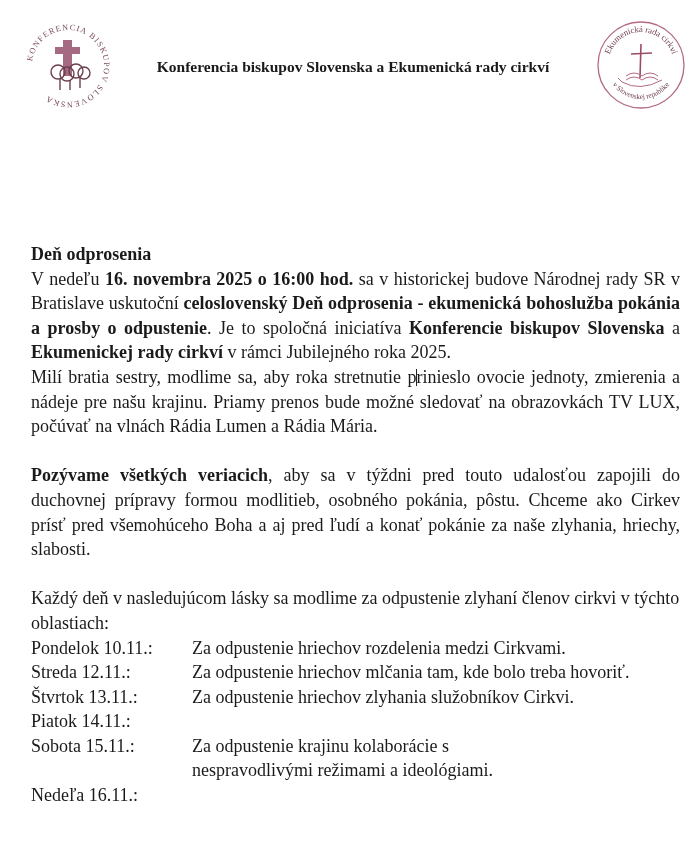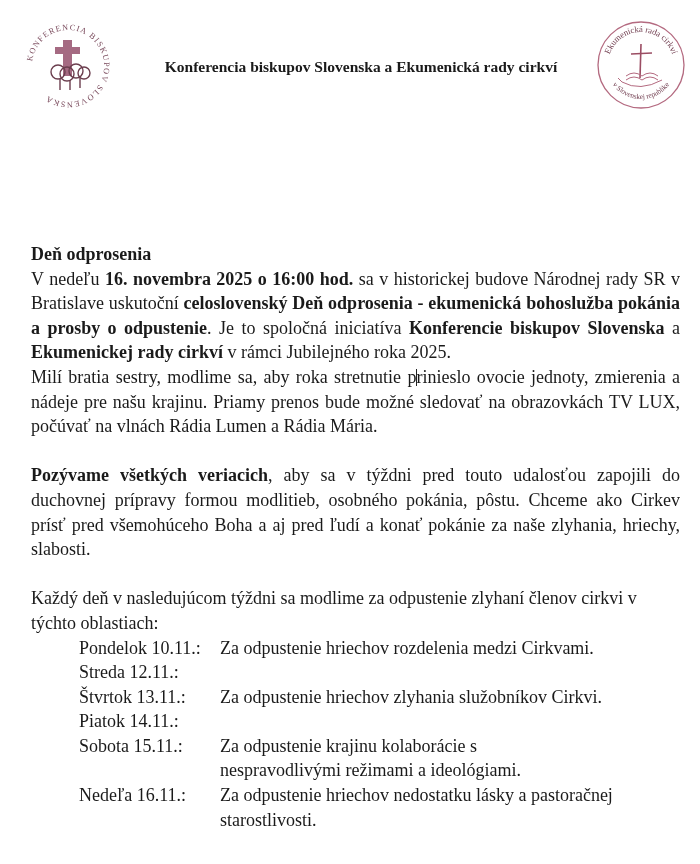--- a/index.html
+++ b/index.html
@@ -8,21 +8,21 @@
     font-family: "Liberation Serif", "DejaVu Serif", serif;
     color: #1a1a1a;
   }
   .page { position: absolute; left: 0; top: 0; width: 700px; height: 864px; }
 
   
   .logo { position: absolute; }
   .logo-left { left: 18px; top: 16px; width: 100px; height: 100px; }
   .logo-right { left: 596px; top: 20px; width: 90px; height: 90px; }
   .header-title {
-    position: absolute; left: 8px; width: 688px; top: 58px;
+    position: absolute; left: 0; width: 688px; top: 58px;
     text-align: center; font-weight: bold; font-size: 15.5px; color: #1a1a1a;
     padding-left: 18px; box-sizing: border-box;
   }
 
   
   .content {
     position: absolute; left: 31px; top: 242px; width: 649px;
     font-size: 18px; line-height: 24.6px;
   }
   .content p { margin: 0; text-align: justify; }
@@ -31,22 +31,22 @@
   .gap { height: 24.6px; }
   .cursor {
     display: inline-block; width: 1px; height: 17px; background: #222;
     vertical-align: -3px; margin: 0 -0.5px;
   }
   .last-line { text-align-last: left; }
 
   
   .schedule { margin: 0; padding: 0; list-style: none; }
   .schedule li { display: flex; }
-  .schedule .day { width: 141px; flex: 0 0 141px; margin-left: 48px; }
-  .schedule .text { flex: 1; }
+  .schedule .day { width: 141px; flex: 0 0 141px; }
+  .schedule .text { flex: 1; margin-left: 20px; }
 </style>
 </head>
 <body>
 
 <div class="page">
 
   <div class="logo logo-left">
     <svg width="100" height="100" viewBox="0 0 100 100">
       <defs>
         <path id="ringL" d="M50,50 m-36,0 a36,36 0 1,1 72,0 a36,36 0 1,1 -72,0"></path>
@@ -106,40 +106,40 @@
     <p><span>V nedeľu </span><b>16. novembra 2025 o 16:00 hod.</b><span> sa v historickej budove Národnej rady SR v Bratislave uskutoční </span><b>celoslovenský Deň odprosenia - ekumenická bohoslužba pokánia a prosby o odpustenie</b><span>. Je to spoločná iniciatíva </span><b>Konferencie biskupov Slovenska</b><span> a </span><b>Ekumenickej rady cirkví</b><span> v rámci Jubilejného roka 2025.</span></p>
 
     <p><span>Milí bratia sestry, modlime sa, aby roka stretnutie p</span><span class="cursor"></span><span>rinieslo ovocie jednoty, zmierenia a nádeje pre našu krajinu. Priamy prenos bude možné sledovať na obrazovkách TV LUX, počúvať na vlnách Rádia Lumen a Rádia Mária.</span></p>
 
     <div class="gap"></div>
 
     <p><b>Pozývame všetkých veriacich</b><span>, aby sa v týždni pred touto udalosťou zapojili do duchovnej prípravy formou modlitieb, osobného pokánia, pôstu. Chceme ako Cirkev prísť pred všemohúceho Boha a aj pred ľudí a konať pokánie za naše zlyhania, hriechy, slabosti.</span></p>
 
     <div class="gap"></div>
 
-    <p class="last-line" style="text-align:left">Každý deň v nasledujúcom týždni sa modlime za odpustenie zlyhaní členov cirkvi v týchto oblastiach:</p>
+    <p class="last-line" style="text-align:left">Každý deň v nasledujúcom lásky sa modlime za odpustenie zlyhaní členov cirkvi v týchto oblastiach:</p>
 
     <ul class="schedule">
       <li>
           <span class="day">Pondelok 10.11.:</span>
           <span class="text">Za odpustenie hriechov rozdelenia medzi Cirkvami.</span>
         </li>
       <li>
           <span class="day">Streda 12.11.:</span>
+          <span class="text">Za odpustenie hriechov mlčania tam, kde bolo treba hovoriť.</span>
         </li>
       <li>
           <span class="day">Štvrtok 13.11.:</span>
           <span class="text">Za odpustenie hriechov zlyhania služobníkov Cirkvi.</span>
         </li>
       <li>
           <span class="day">Piatok 14.11.:</span>
         </li>
       <li>
           <span class="day">Sobota 15.11.:</span>
           <span class="text" style="padding-right:150px">Za odpustenie krajinu kolaborácie s nespravodlivými režimami a ideológiami.</span>
         </li>
       <li>
           <span class="day">Nedeľa 16.11.:</span>
-          <span class="text">Za odpustenie hriechov nedostatku lásky a pastoračnej starostlivosti.</span>
         </li>
     </ul>
   </div>
 </div>
 
 </body></html>

